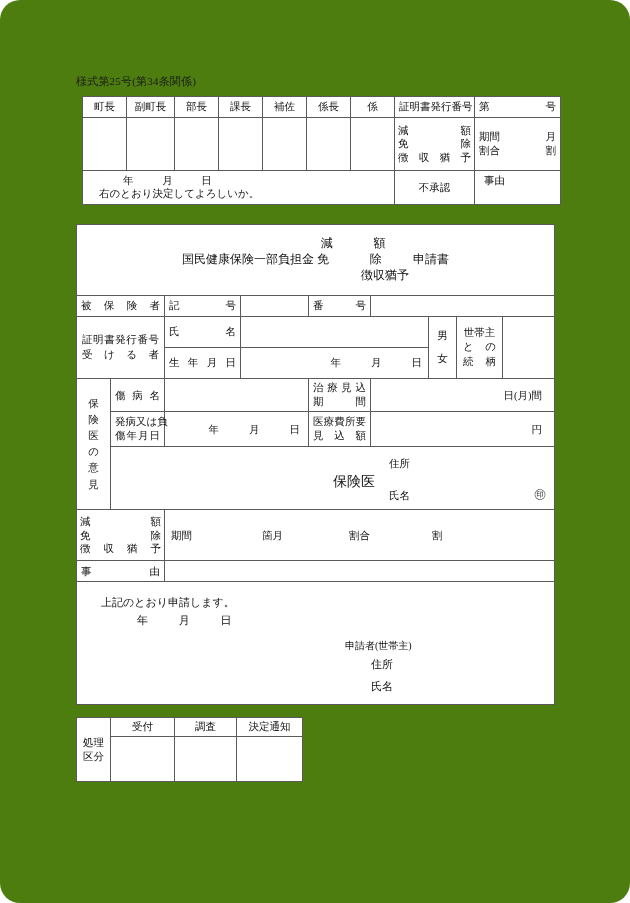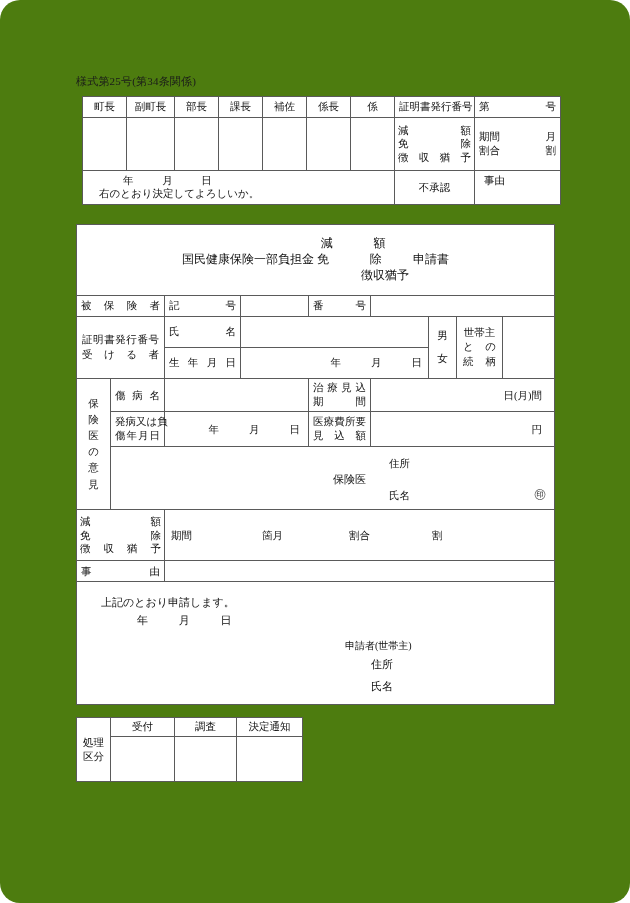--- a/index.html
+++ b/index.html
@@ -149,21 +149,21 @@
     position: relative;
   }
   .dr-sign-inner {
     position: relative;
     height: 100%;
   }
   .dr-hoken {
     position: absolute;
     left: 222px;
     top: 26px;
-    font-size: 11px;
+    font-size: 14px;
   }
   .dr-addr {
     position: absolute;
     left: 278px;
     top: 10px;
     font-size: 10.5px;
   }
   .dr-name {
     position: absolute;
     left: 278px;

